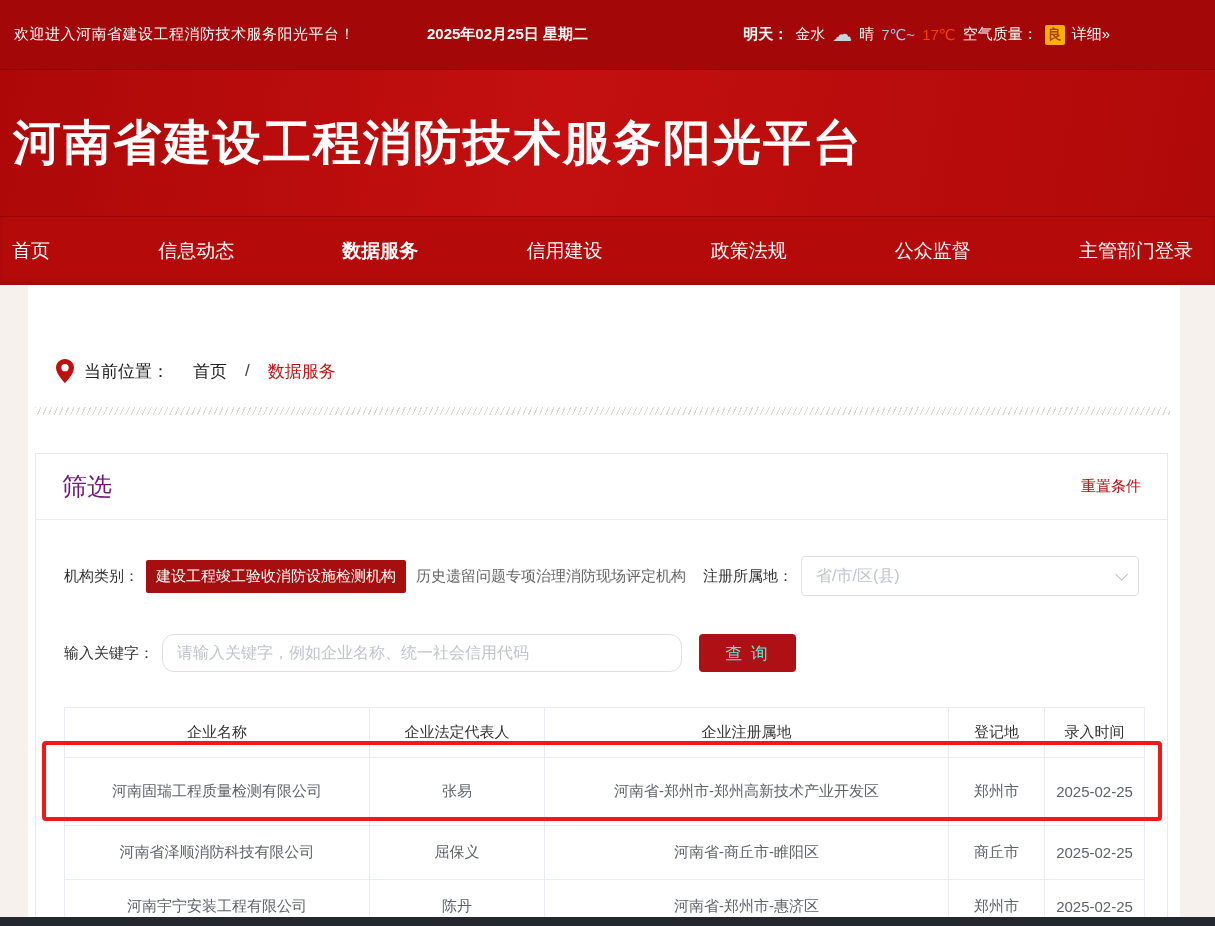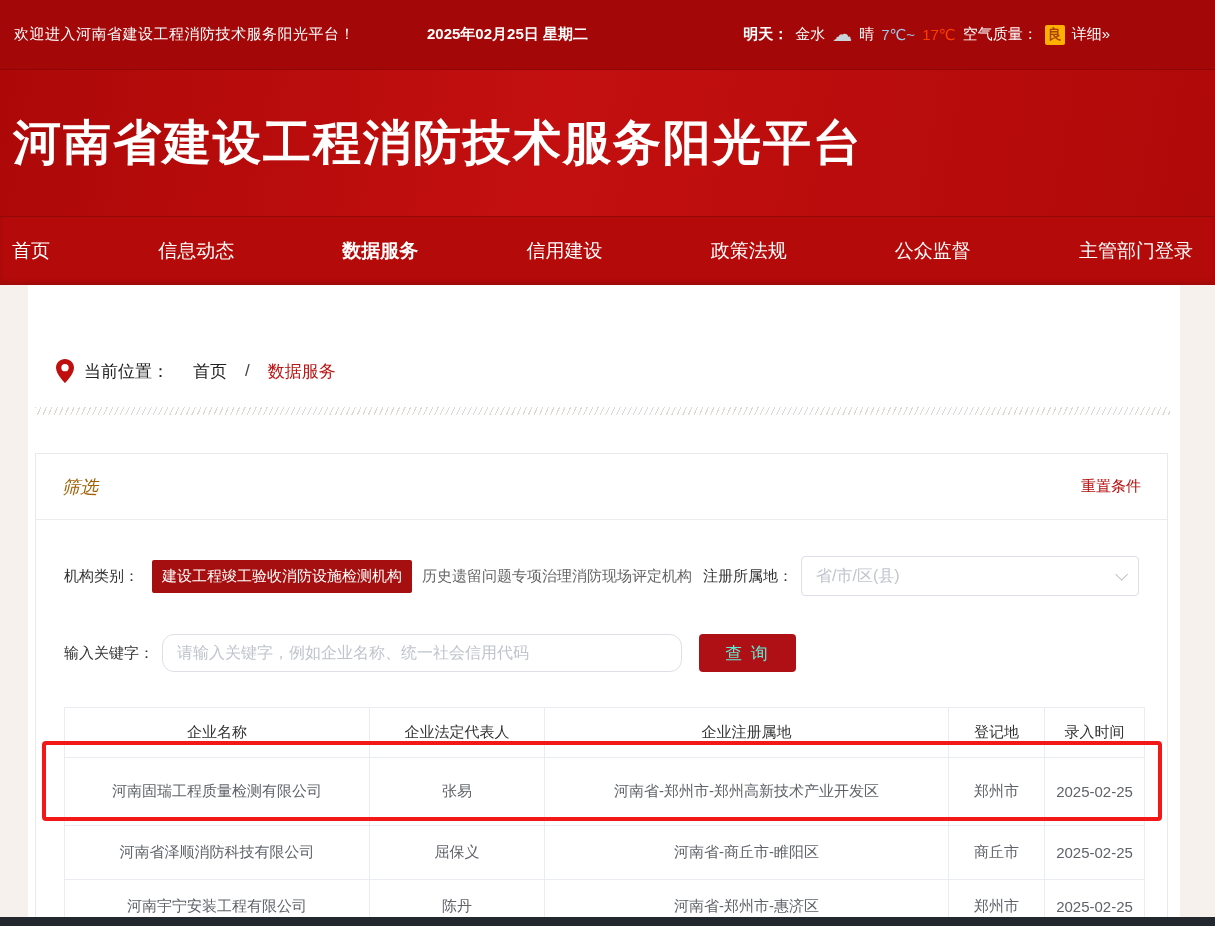--- a/index.html
+++ b/index.html
@@ -79,27 +79,27 @@
 
   
   .panel {
     margin:38px 0 0 7px; width:1133px;
     border:1px solid #e9e9e9; background:#fff;
   }
   .panel-head {
     height:66px; display:flex; align-items:center; justify-content:space-between;
     padding:0 26px; border-bottom:1px solid #ececec;
   }
-  .panel-title { font-size:18px; color:#a16207;font-style:italic; }
+  .panel-title { font-size:25px; color:#701a75; }
   .reset-link { font-size:15px; color:#b50b0b; cursor:pointer; }
 
   .filter-form { padding:36px 28px 0 28px; }
   .form-row { display:flex; align-items:center; }
   .form-label { font-size:15px; color:#333; white-space:nowrap; }
-  .cat-group { display:flex; align-items:center; margin-left:13px; }
+  .cat-group { display:flex; align-items:center; margin-left:7px; }
   .cat-option {
     font-size:15px; color:#666; cursor:pointer; padding:7px 10px; white-space:nowrap;
   }
   .cat-option.selected {
     background:#a50f0f; color:#fff; border-radius:2px;
   }
   .region-group { margin-left:auto; display:flex; align-items:center; }
   .select-box {
     width:338px; height:40px; margin-left:8px;
     border:1px solid #dcdfe6; border-radius:4px;

